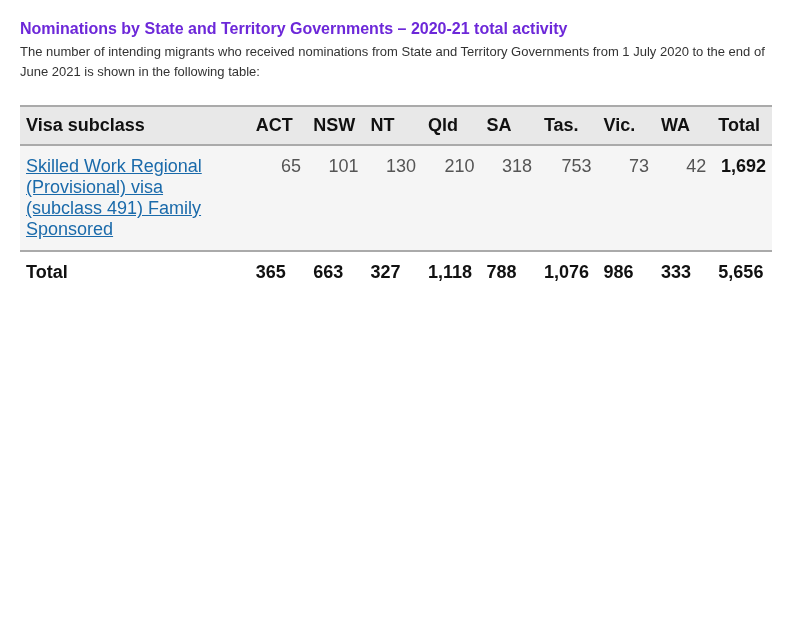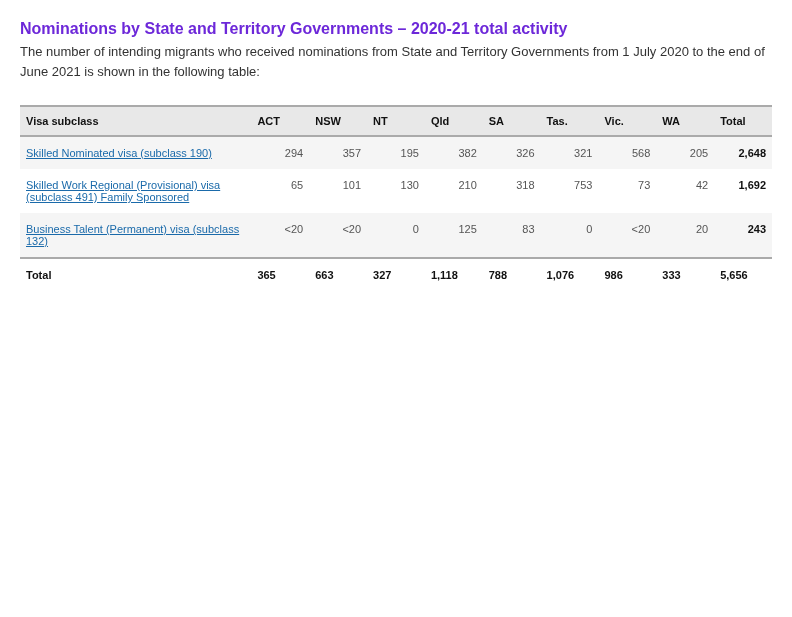--- a/index.html
+++ b/index.html
@@ -20,21 +20,21 @@
     }
     .description {
       font-size: 13px;
       color: #333;
       margin-bottom: 24px;
       line-height: 1.5;
     }
     table {
       width: 100%;
       border-collapse: collapse;
-      font-size: 11px;
+      font-size: 18px;
     }
     thead tr {
       background: #e8e8e8;
       border-top: 2px solid #aaa;
       border-bottom: 2px solid #aaa;
     }
     thead th {
       padding: 8px 6px;
       text-align: left;
       font-weight: bold;
@@ -98,55 +98,31 @@
       <th class="col-num">NT</th>
       <th class="col-num">Qld</th>
       <th class="col-num">SA</th>
       <th class="col-num">Tas.</th>
       <th class="col-num">Vic.</th>
       <th class="col-num">WA</th>
       <th class="col-num">Total</th>
     </tr>
   </thead>
   <tbody id="table-body">
-  <tr>
-        <td><a href="#">Skilled Nominated visa (subclass 190)</a></td>
-        <td>294</td>
-        <td>357</td>
-        <td>195</td>
-        <td>382</td>
-        <td>326</td>
-        <td>321</td>
-        <td>568</td>
-        <td>205</td>
-        <td>2,648</td>
-      </tr>
       <tr>
         <td><a href="#">Skilled Work Regional (Provisional) visa (subclass 491) Family Sponsored</a></td>
         <td>65</td>
         <td>101</td>
         <td>130</td>
         <td>210</td>
         <td>318</td>
         <td>753</td>
         <td>73</td>
         <td>42</td>
         <td>1,692</td>
-      </tr>
-      <tr>
-        <td><a href="#">Business Talent (Permanent) visa (subclass 132)</a></td>
-        <td>&lt;20</td>
-        <td>&lt;20</td>
-        <td>0</td>
-        <td>125</td>
-        <td>83</td>
-        <td>0</td>
-        <td>&lt;20</td>
-        <td>20</td>
-        <td>243</td>
       </tr>
     </tbody>
   <tfoot>
     <tr>
       <td>Total</td>
       <td>365</td>
       <td>663</td>
       <td>327</td>
       <td>1,118</td>
       <td>788</td>

